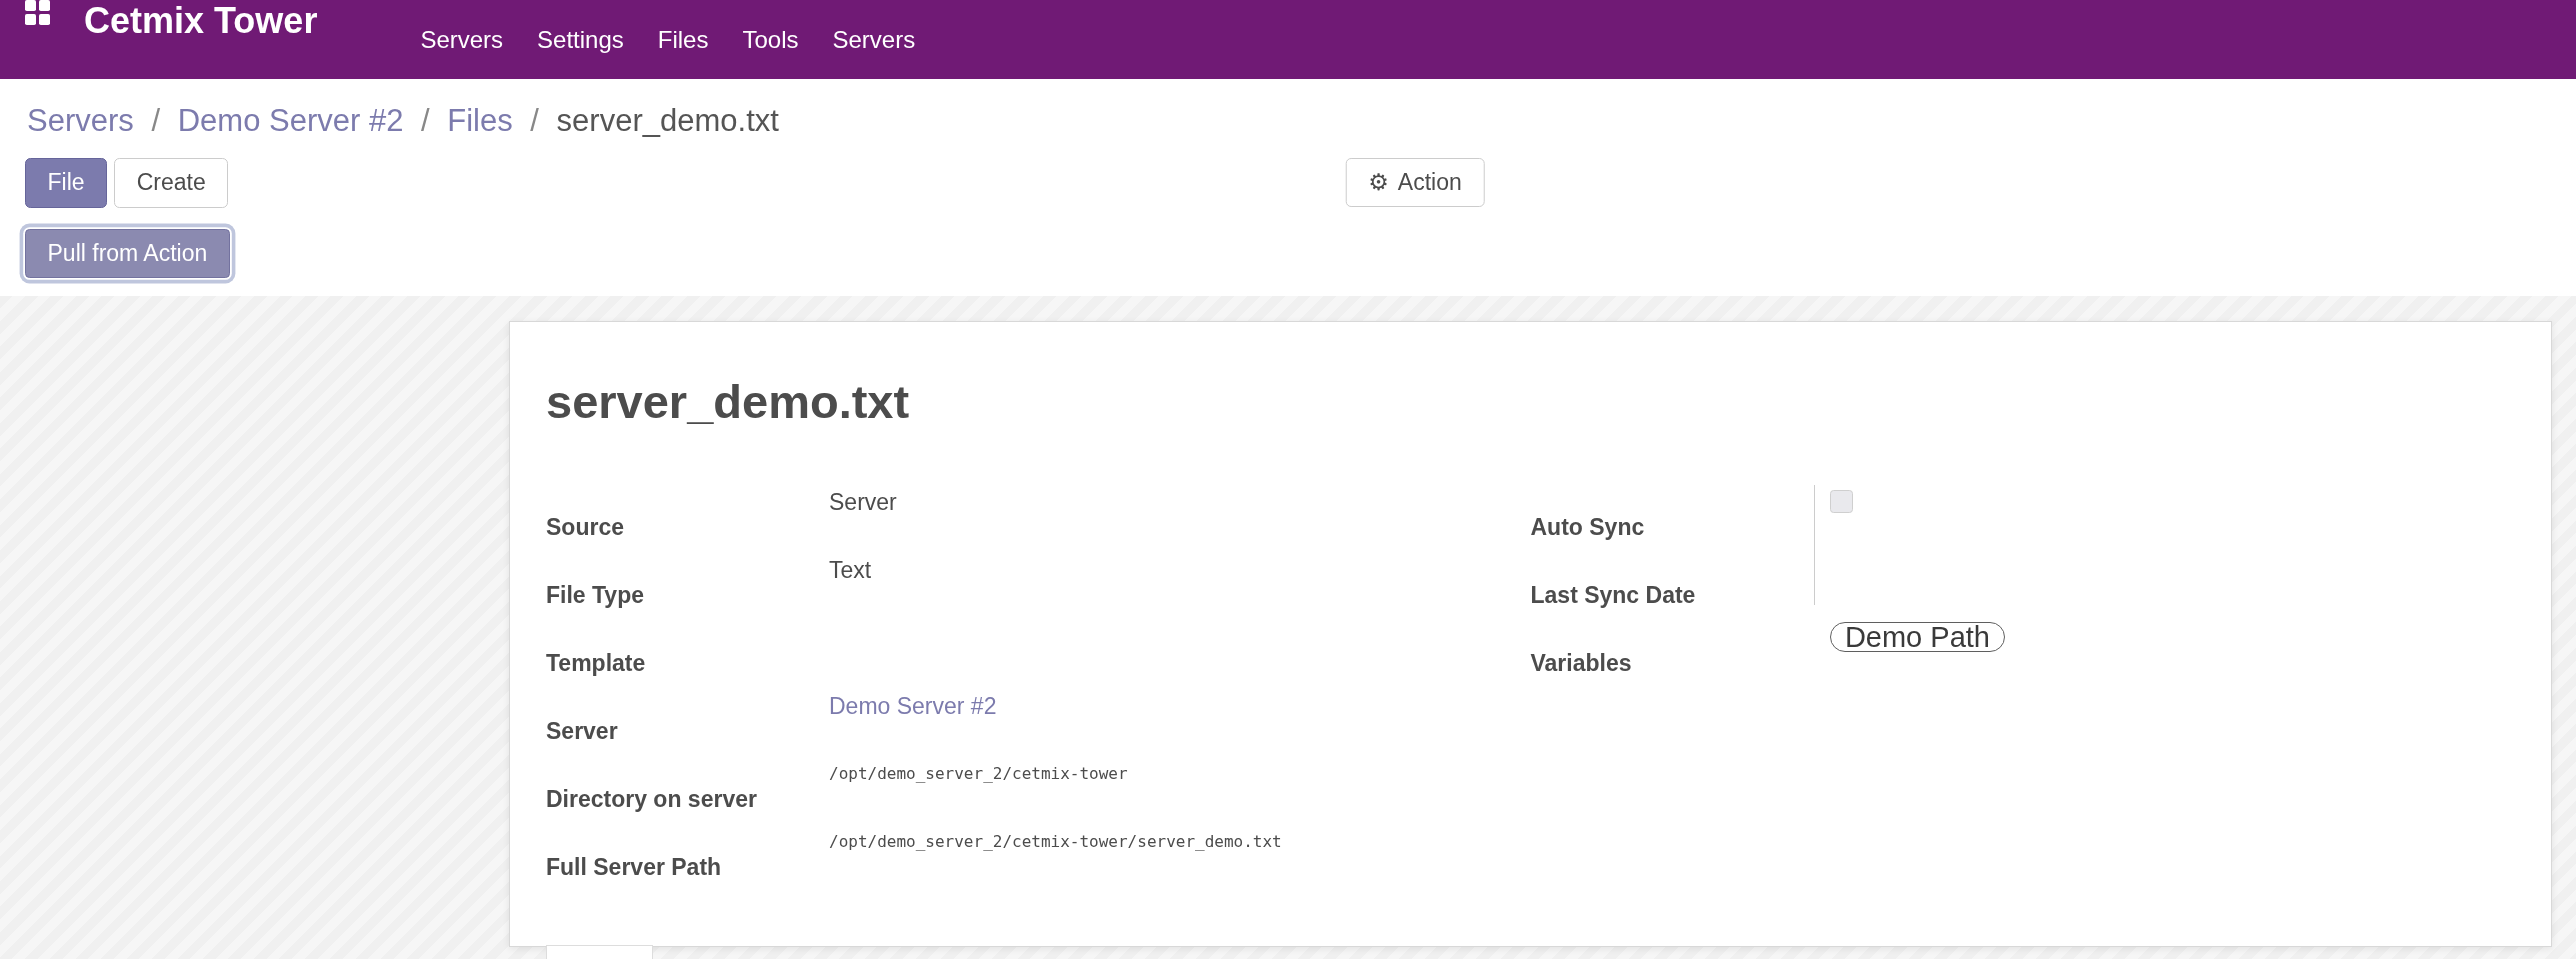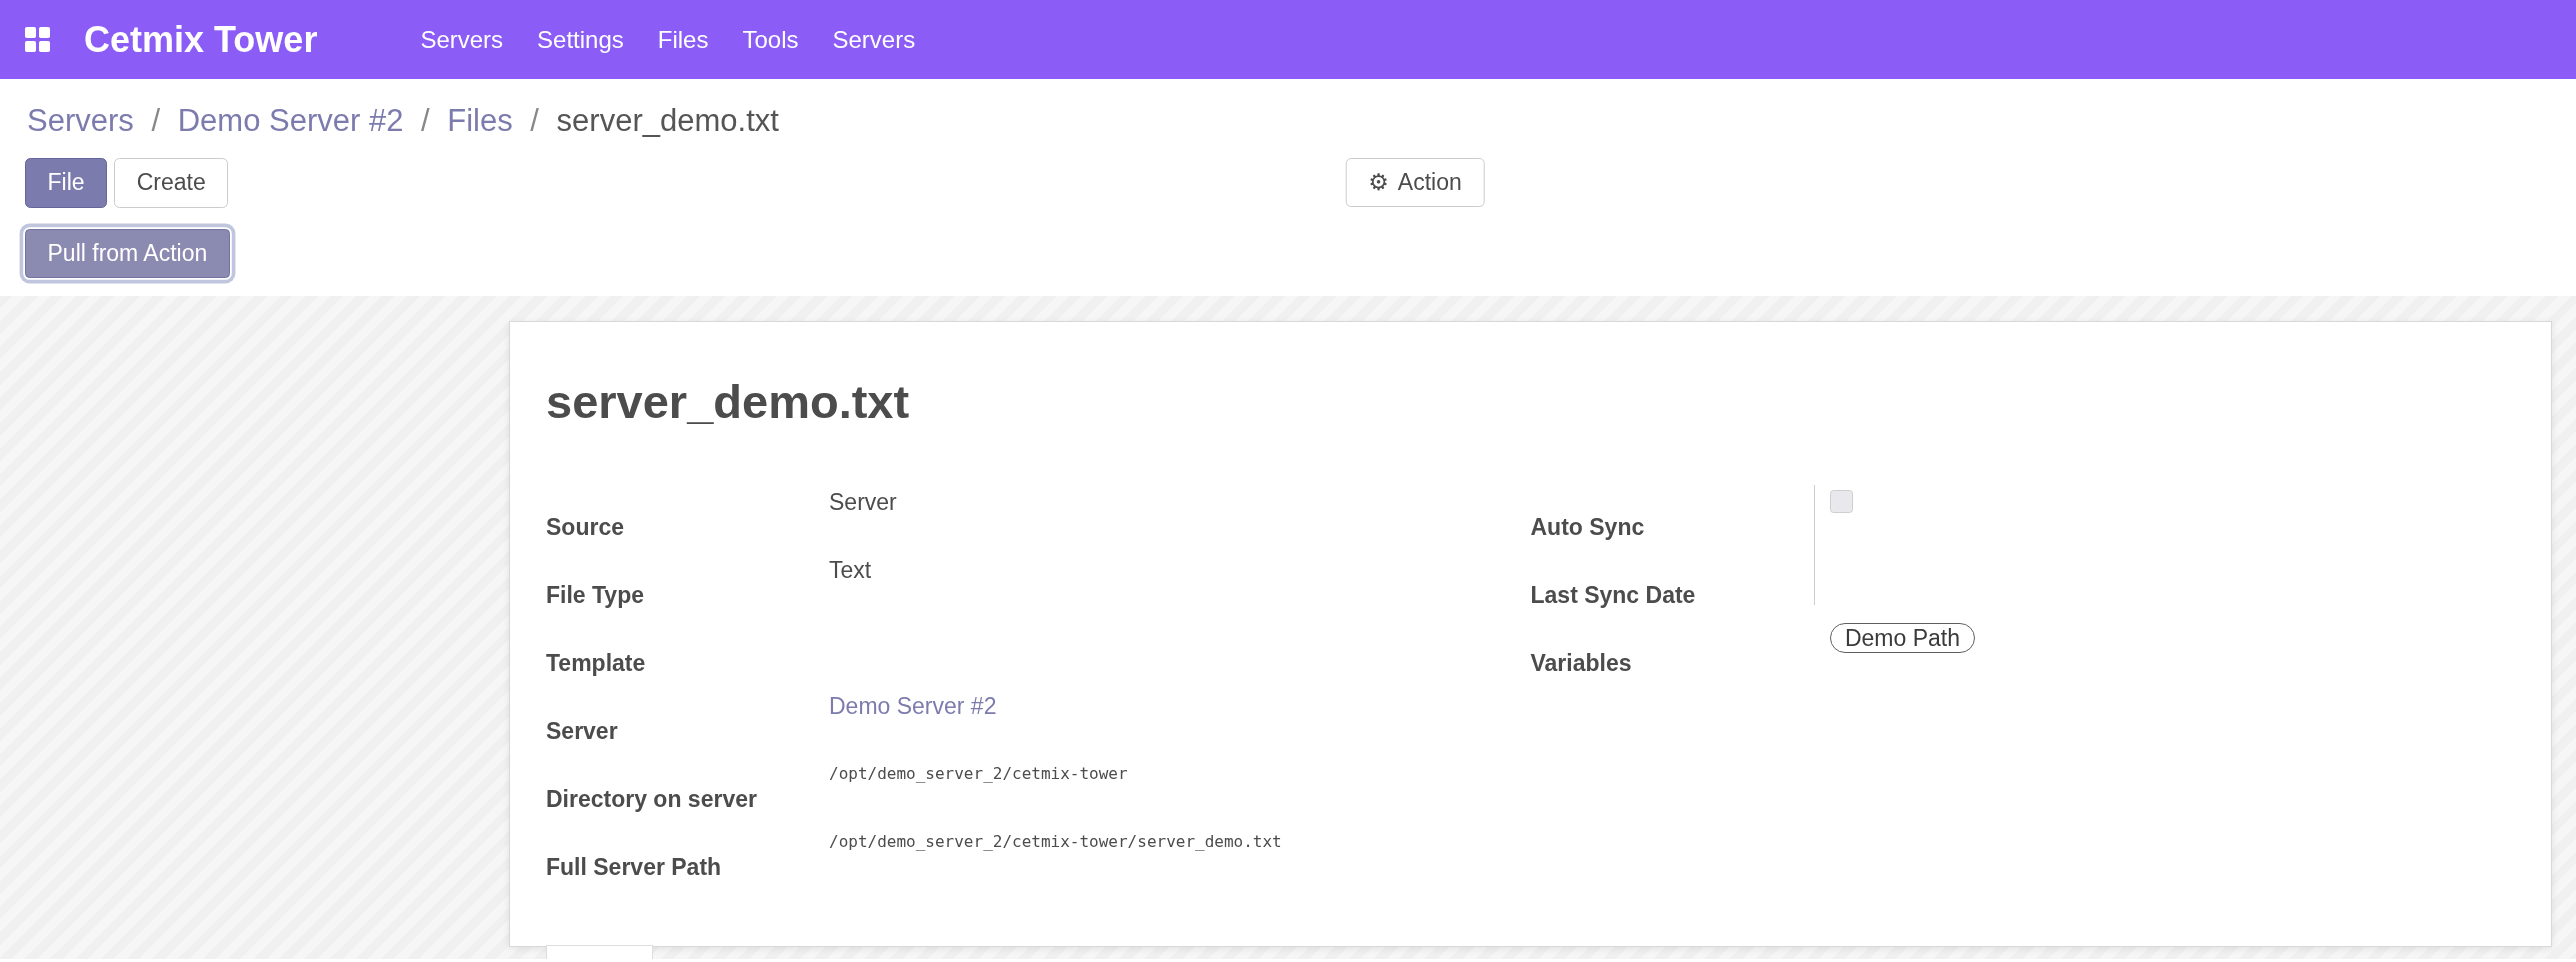--- a/index.html
+++ b/index.html
@@ -9,23 +9,22 @@
     height: 962px;
     overflow: hidden;
     font-family: "Liberation Sans", sans-serif;
     background: #ffffff;
     color: #4c4c4c;
   }
 
   
   .navbar {
     height: 79px;
-    background: #8b5cf6;
-    display: flex;
-    align-items: center;
+    background: #701a75;
+    display: flex;
     padding: 0 25px;
   }
   .apps-icon {
     width: 25px; height: 25px;
     display: grid;
     grid-template-columns: 10.8px 10.8px;
     grid-template-rows: 10.8px 10.8px;
     gap: 3.6px;
     cursor: pointer;
   }
@@ -180,21 +179,21 @@
     background: #e9e9ed;
     border: 0.9px solid #cfcfcf;
     border-radius: 3.6px;
     cursor: pointer;
   }
   .tag-pill {
     display: inline-block;
     border: 1.8px solid #5f5f5f;
     border-radius: 16px;
     padding: 0 14.4px;
-    font-size: 23px;
+    font-size: 29px;
     line-height: 28px;
     color: #3a3a3a;
     background: #ffffff;
     margin-top: 0.9px;
     white-space: nowrap;
   }
 
   
   .tabs {
     margin-top: 56px;

